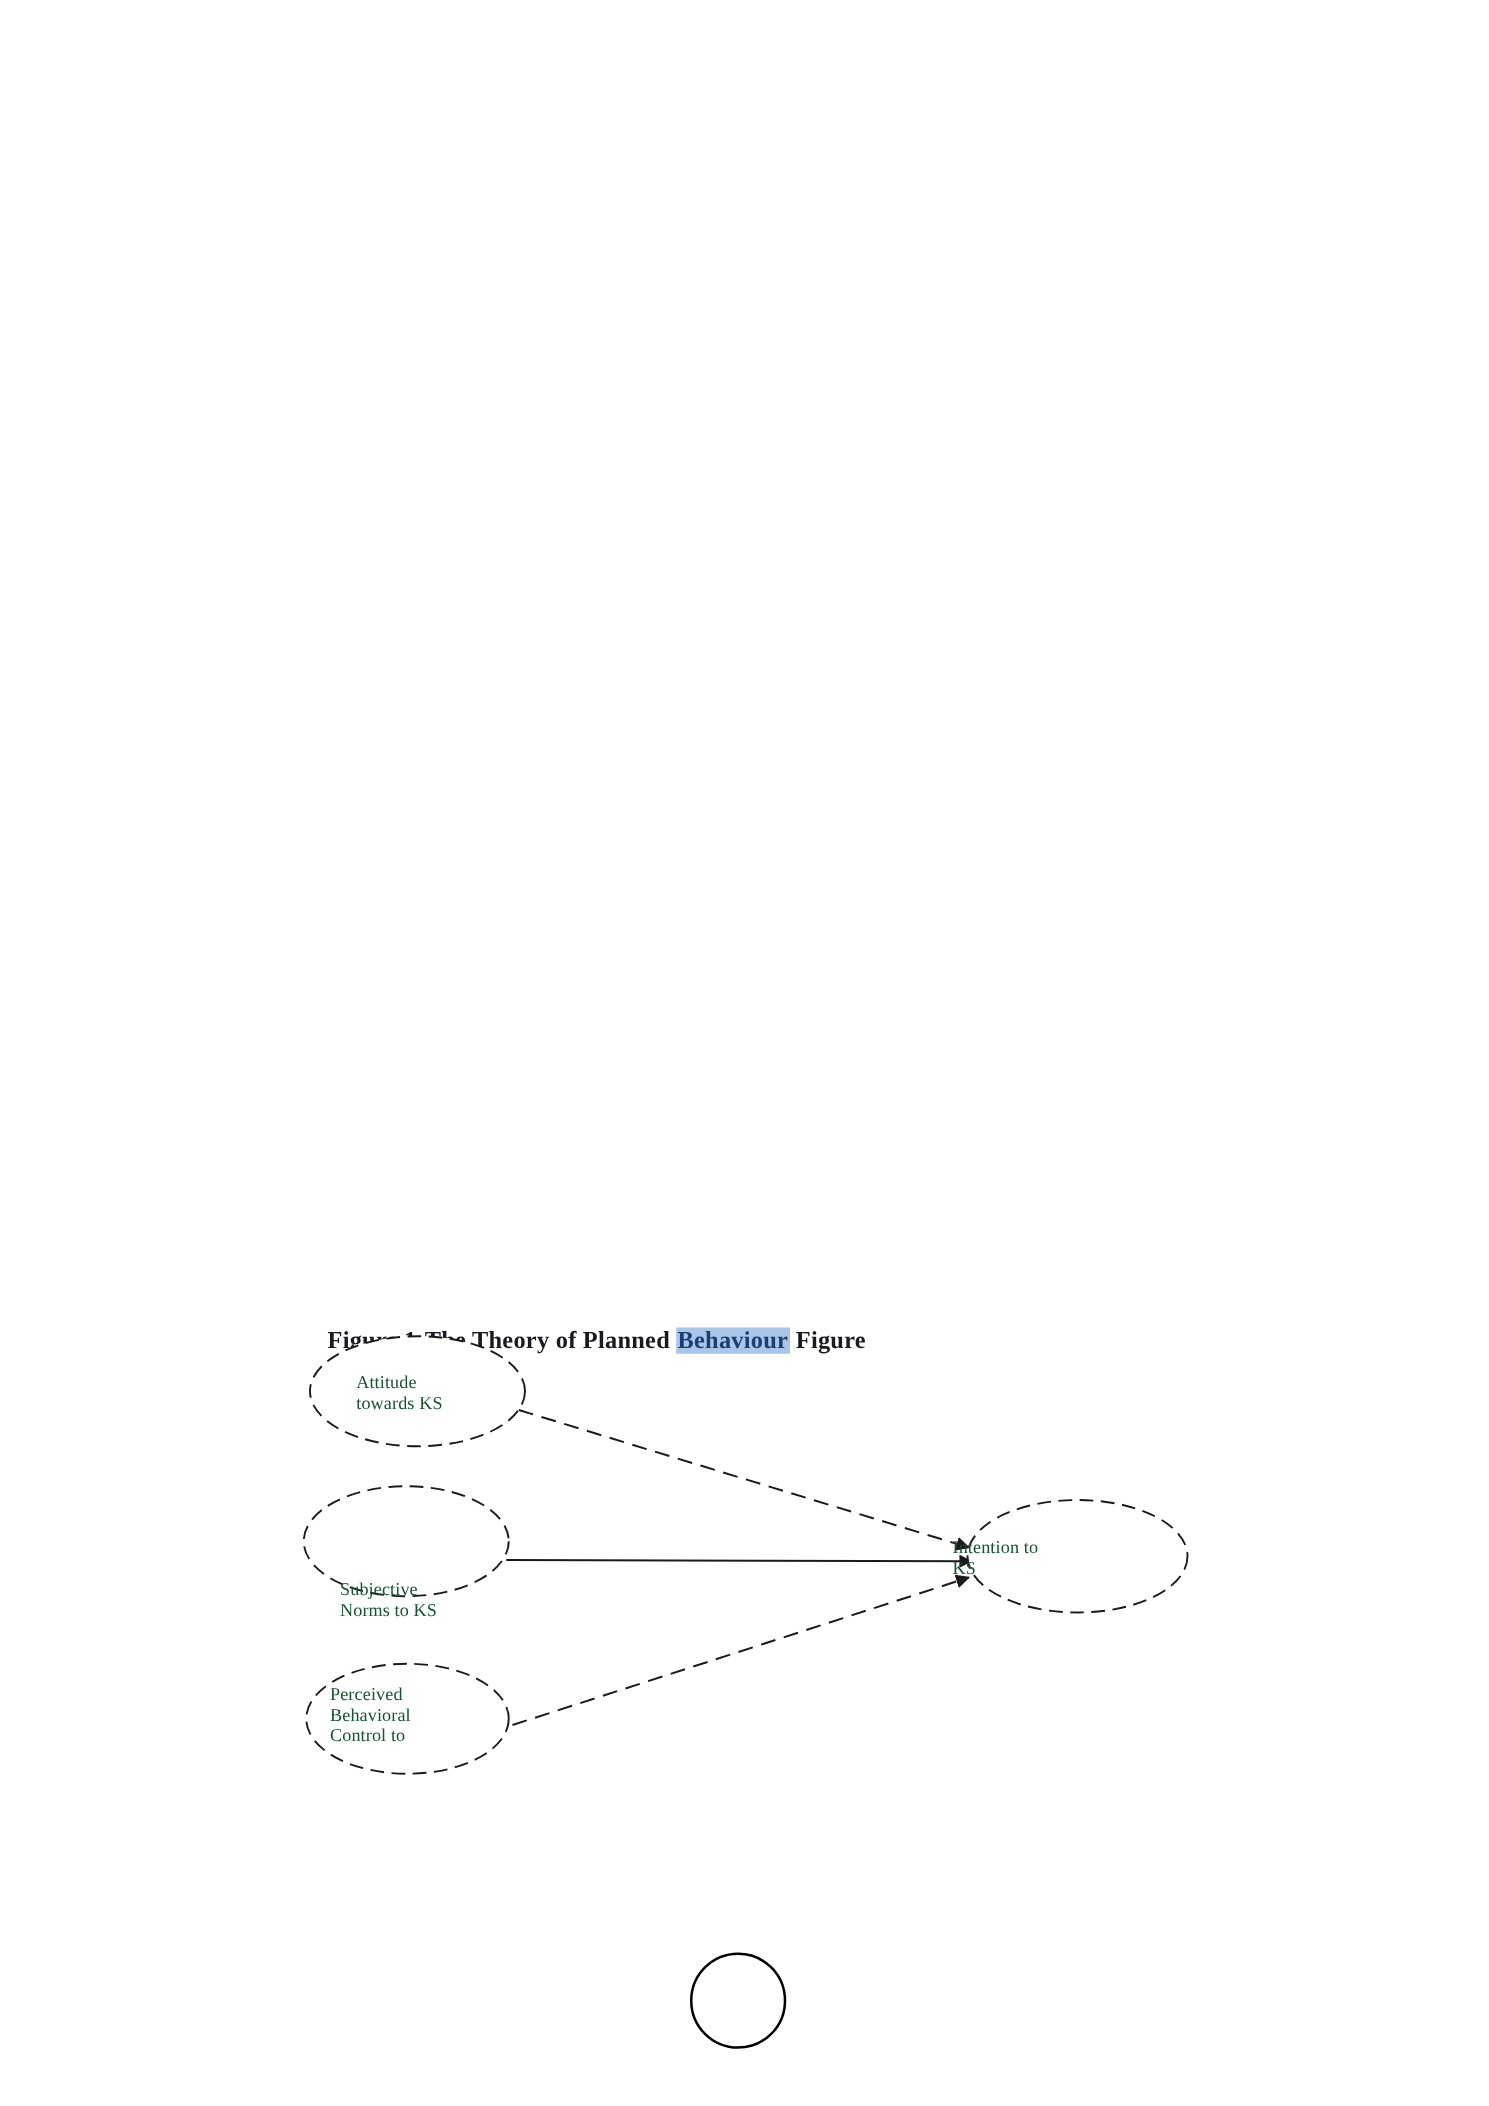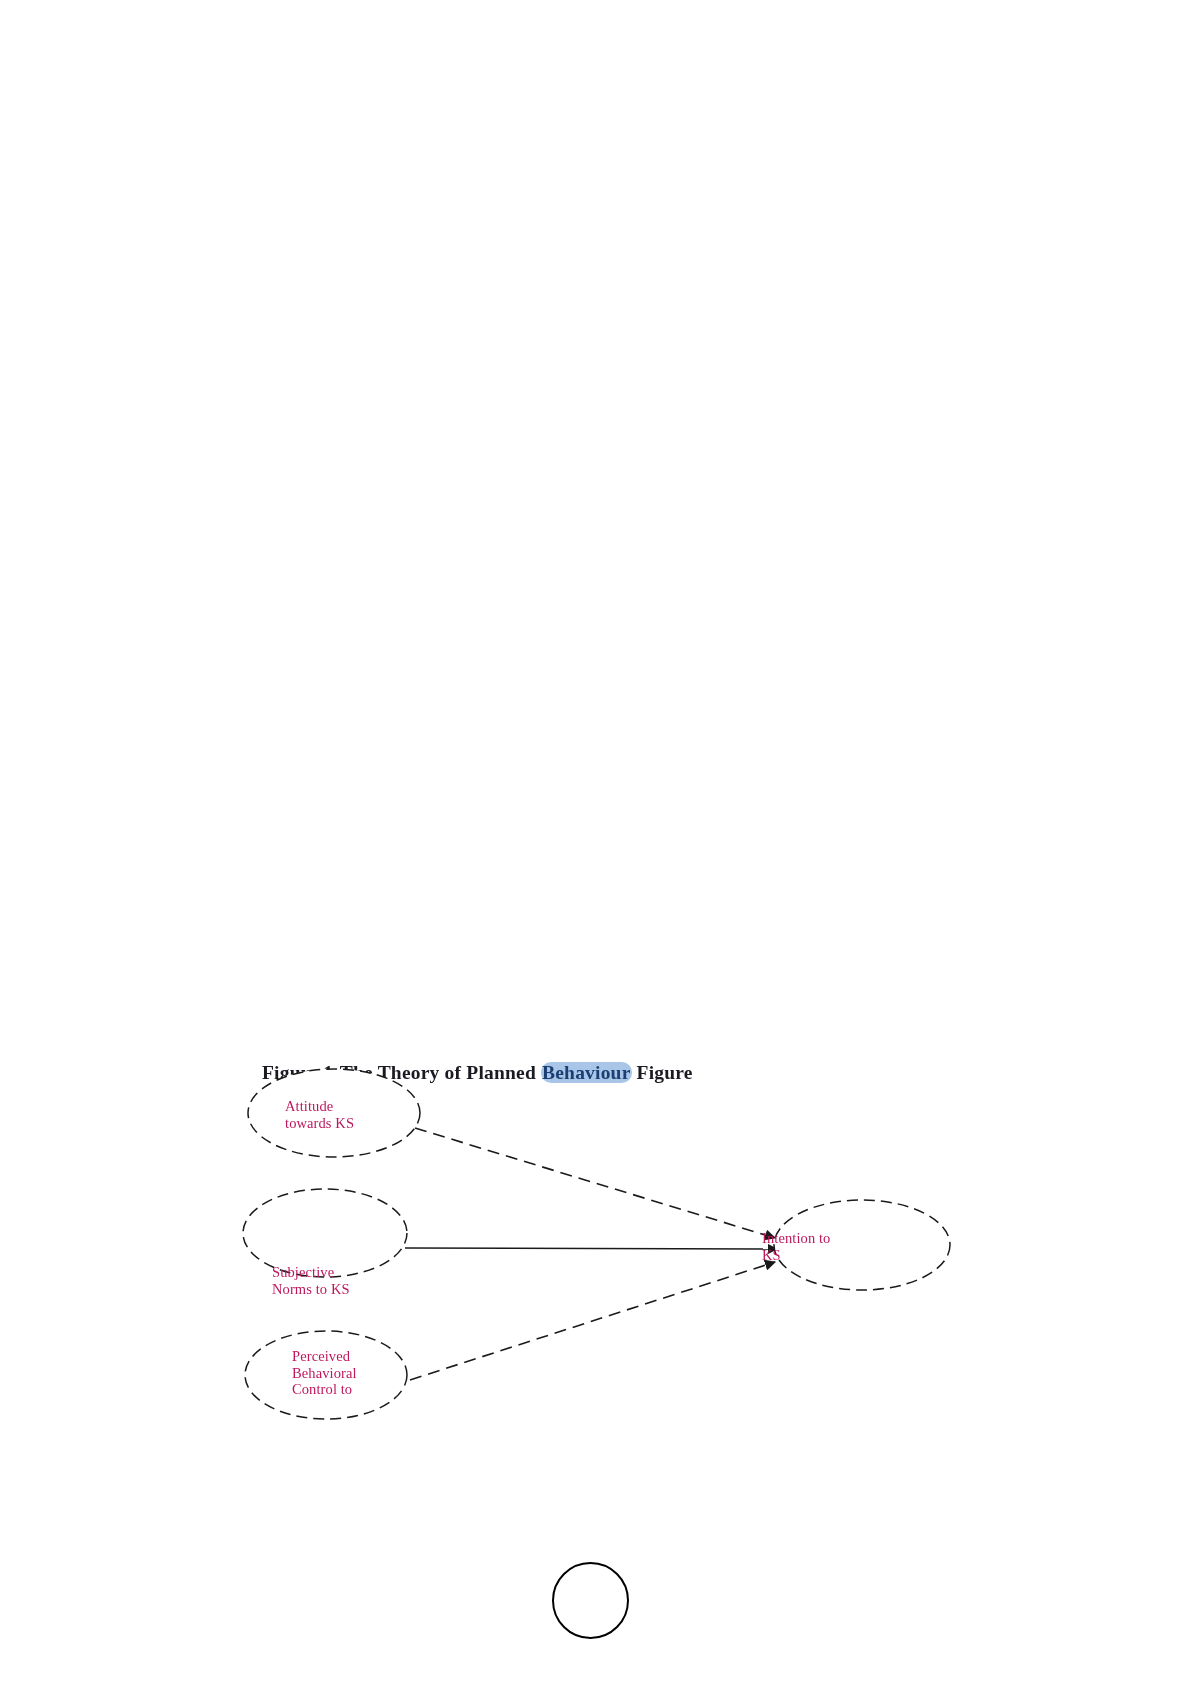--- a/index.html
+++ b/index.html
@@ -40,46 +40,45 @@
     letter-spacing: 0.2px;
     color: #1a1a22;
     white-space: nowrap;
     filter: blur(0.22px);
     -webkit-font-smoothing: none;
   }
   #figure-caption .hl {
     background: #a9c6e8;
     color: #1c3f73;
     padding: 0 1px;
-    border-radius: 10px;
   }
 
   #figure-svg {
     position: absolute;
     left: 0;
     top: 0;
     width: 1191px;
     height: 1685px;
     overflow: visible;
   }
 
   .node-label {
     position: absolute;
     font-family: "Liberation Serif", serif;
     font-size: 14.5px;
     line-height: 16.5px;
-    color: #be185d;
+    color: #14532d;
     white-space: pre-line;
     filter: blur(0.25px);
     letter-spacing: 0.1px;
   }
 
   #label-attitude       { left: 285px; top: 1098px; }
   #label-subjective     { left: 272px; top: 1264px; }
-  #label-perceived      { left: 264px; top: 1348px; margin-left: 28px; }
+  #label-perceived      { left: 264px; top: 1348px; }
   #label-intention      { left: 762px; top: 1219px; margin-top: 11px; }
 
   #page-marker {
     position: absolute;
     left: 552px;
     top: 1562px;
     width: 77px;
     height: 77px;
     border: 2.2px solid #000000;
     border-radius: 50%;

